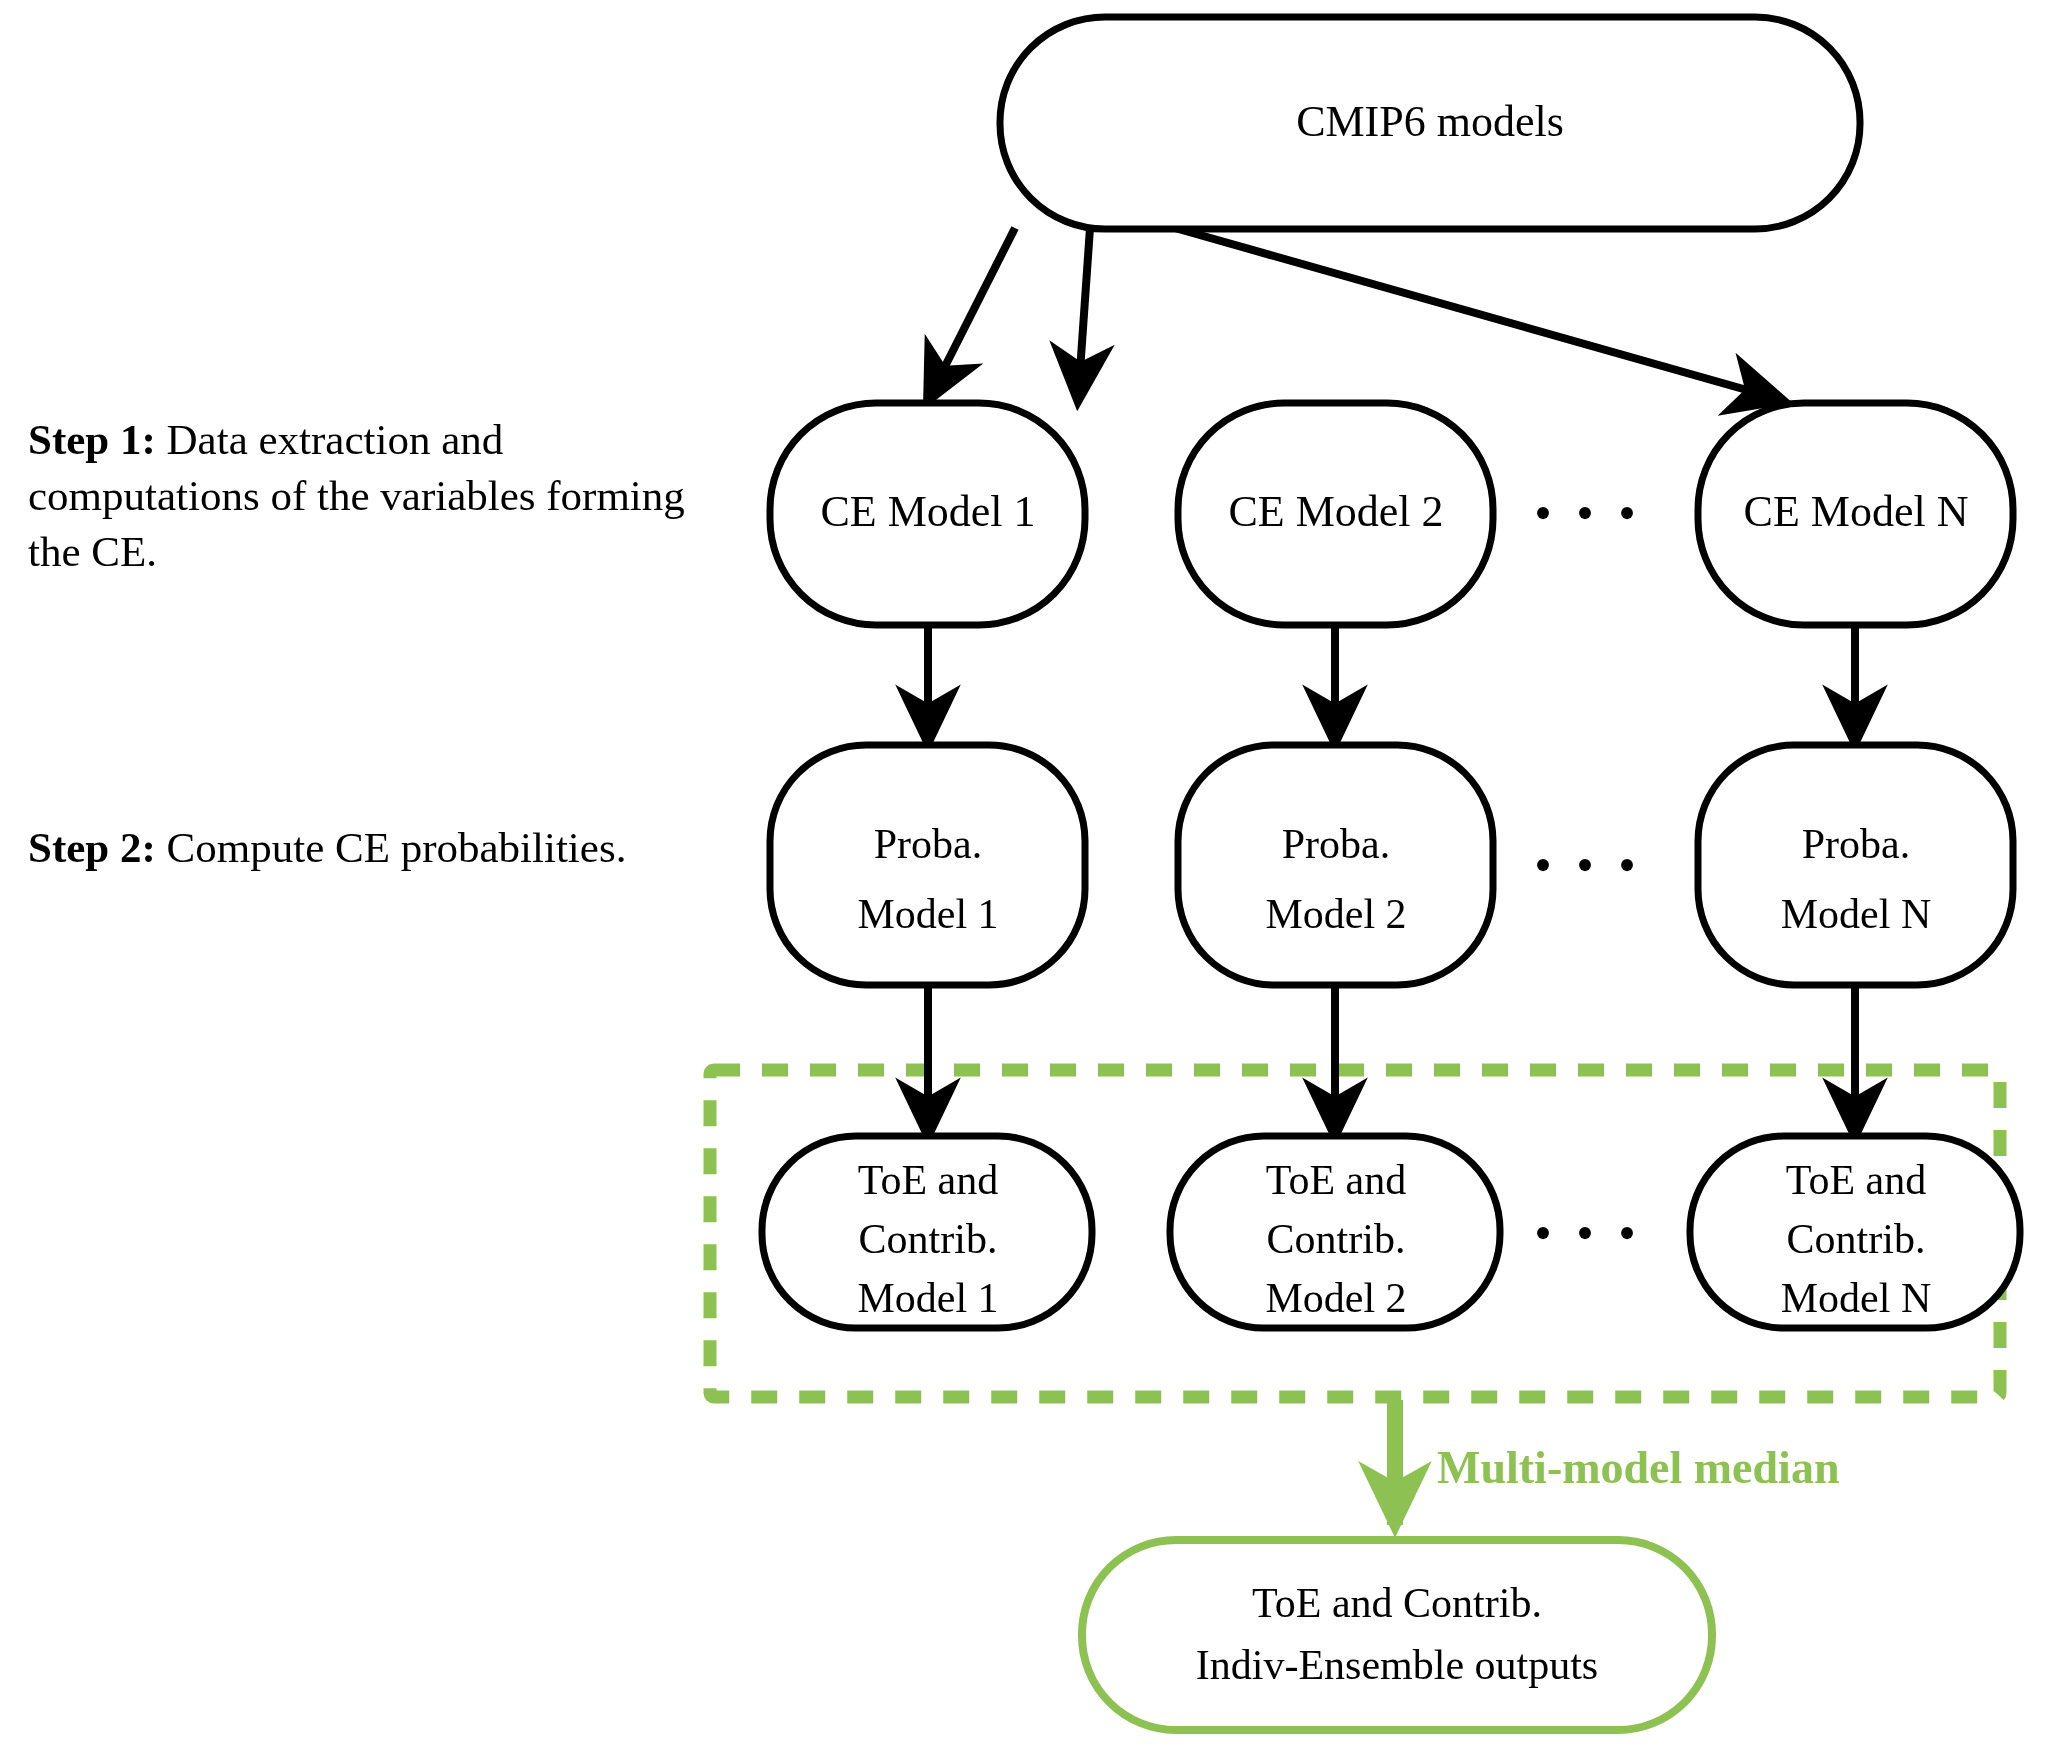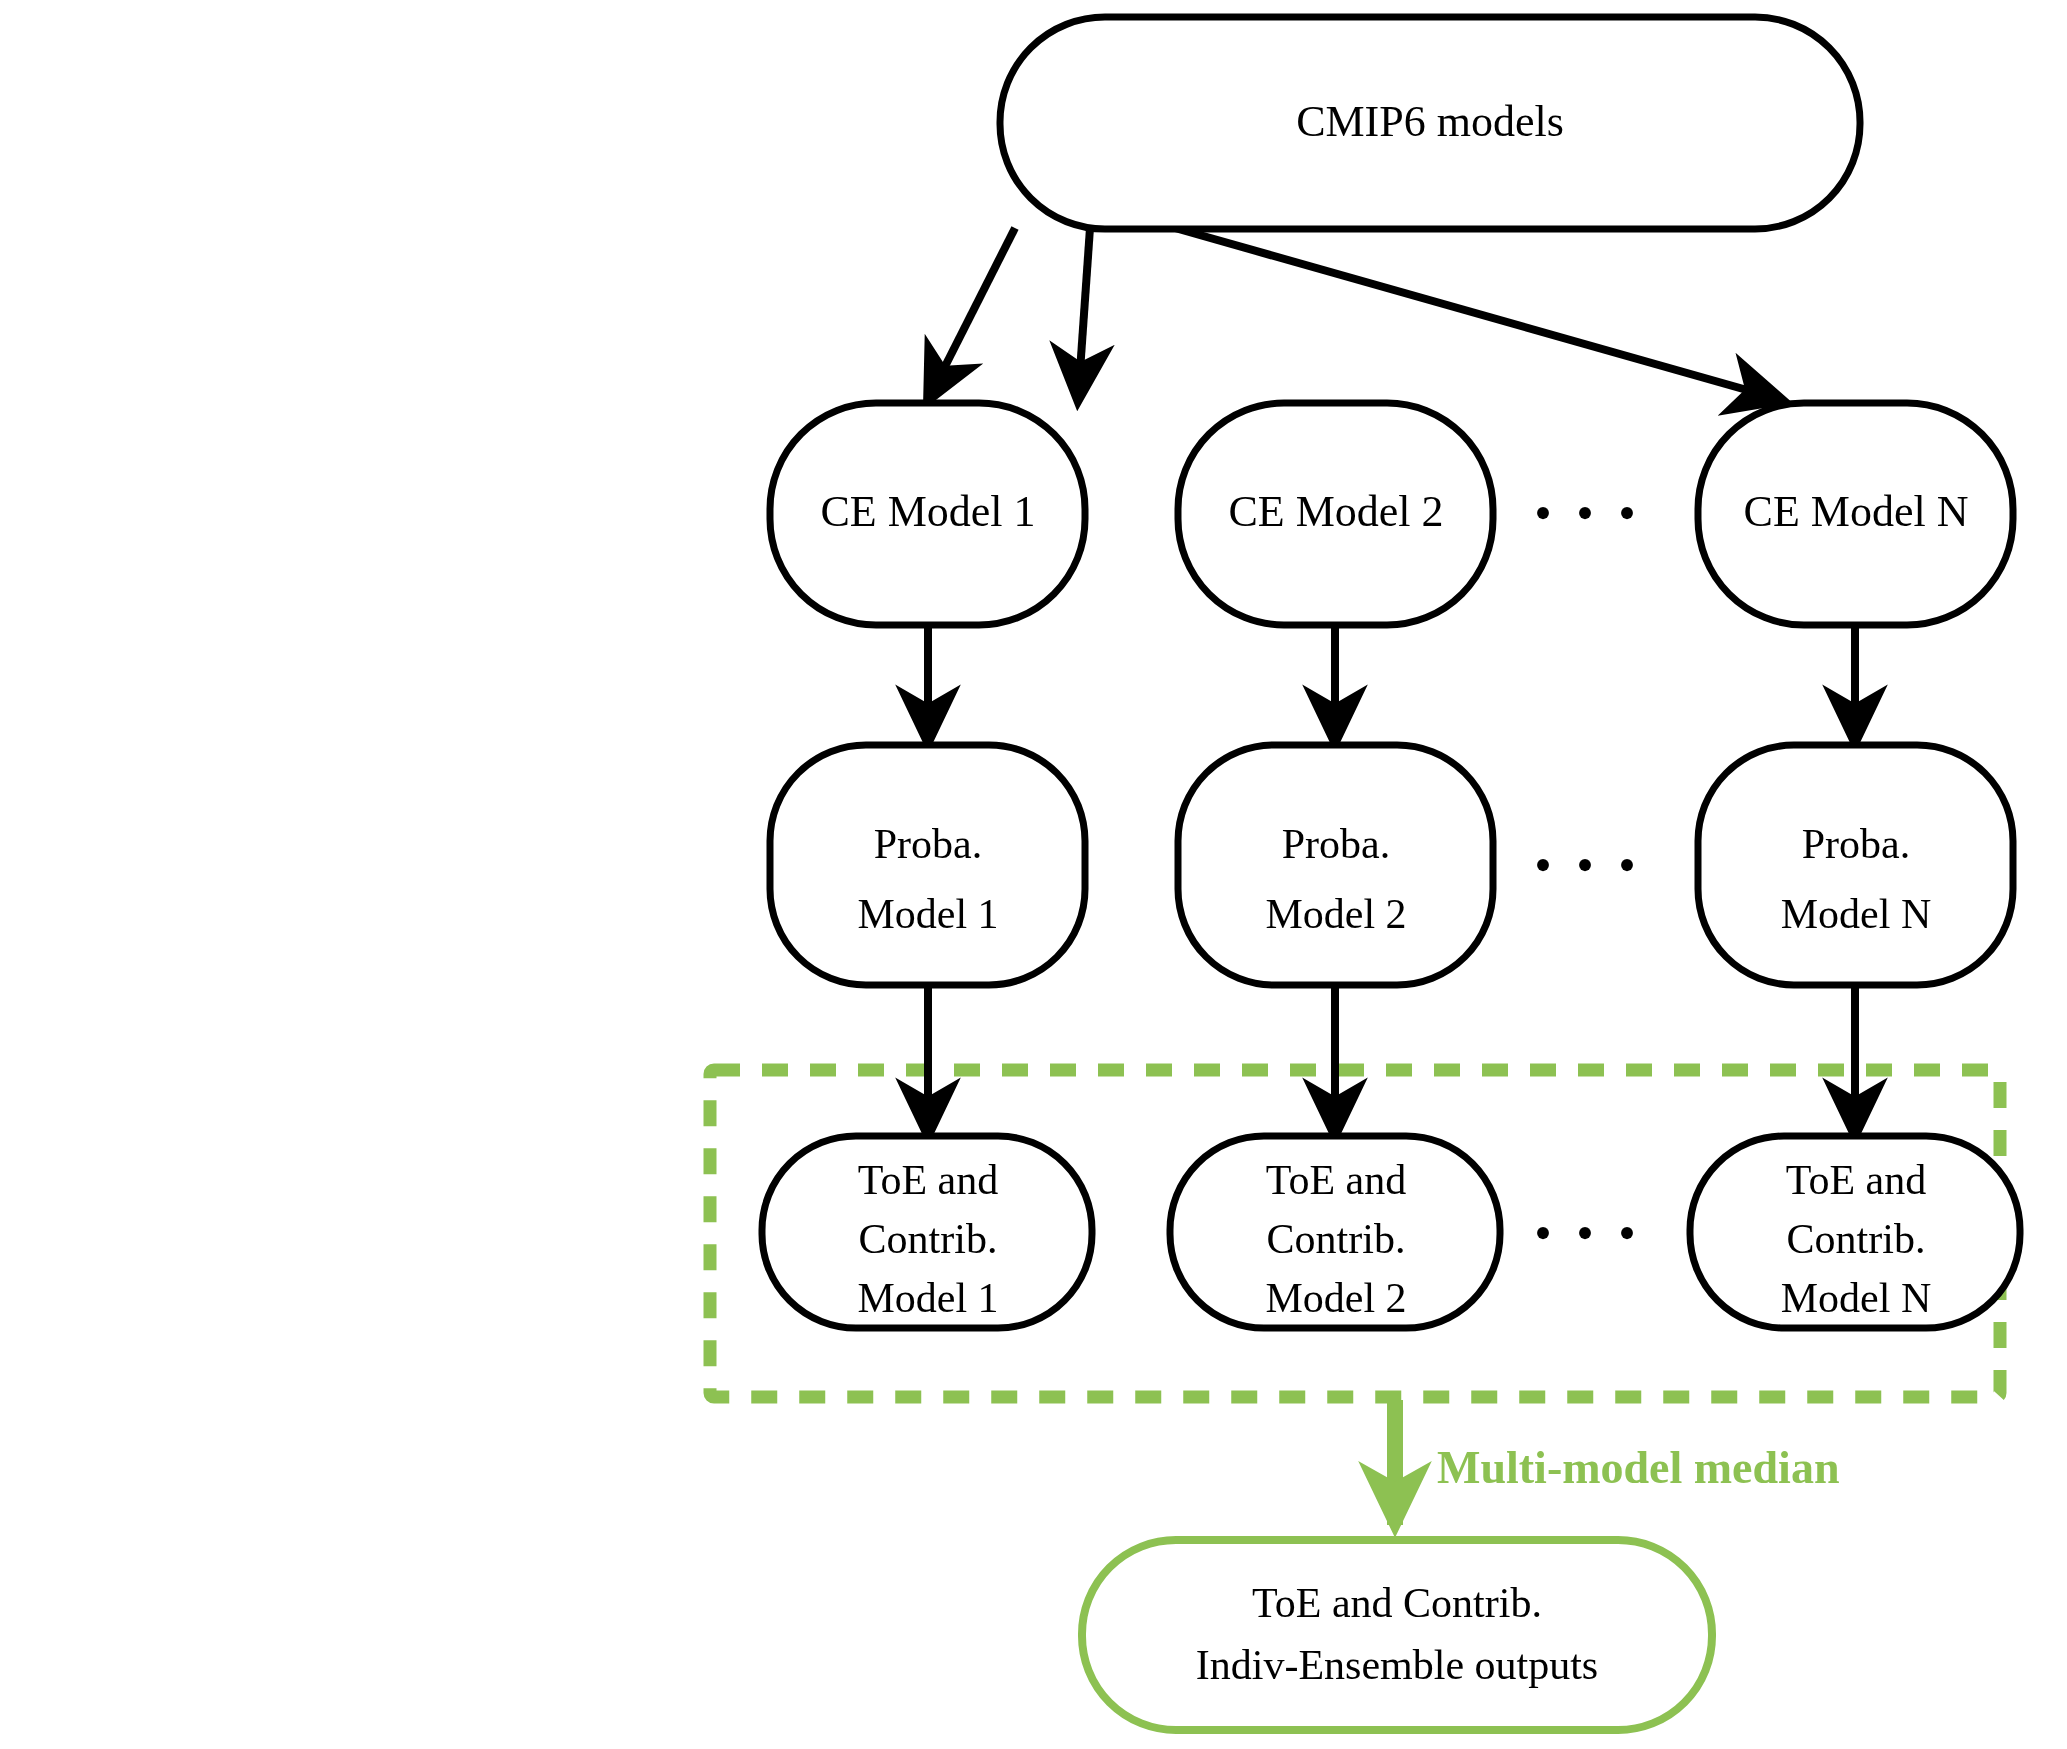--- a/index.html
+++ b/index.html
@@ -98,21 +98,29 @@
     font-size: 46px;
     font-weight: bold;
     fill: #8DC152;
   }
 </style>
 </head>
 <body>
 
 <div id="page">
 
-
+  <div class="step-block" id="step-1">
+    <span class="step-key">Step 1:</span>
+    <span class="step-desc">Data extraction and computations of the variables forming the CE.</span>
+  </div>
+
+  <div class="step-block" id="step-2">
+    <span class="step-key">Step 2:</span>
+    <span class="step-desc">Compute CE probabilities.</span>
+  </div>
 
 
   <svg id="flow-svg" viewBox="0 0 2067 1749">
     <defs>
       <marker id="arrow-black" markerWidth="9" markerHeight="9" refX="7.2" refY="4.5" orient="auto" markerUnits="strokeWidth">
         <path d="M0,0.4 L8.6,4.5 L0,8.6 L2.4,4.5 Z" fill="#000000"></path>
       </marker>
       <marker id="arrow-green" markerWidth="5" markerHeight="5" refX="4.0" refY="2.5" orient="auto" markerUnits="strokeWidth">
         <path d="M0,0.2 L4.8,2.5 L0,4.8 L1.3,2.5 Z" fill="#8DC152"></path>
       </marker>

